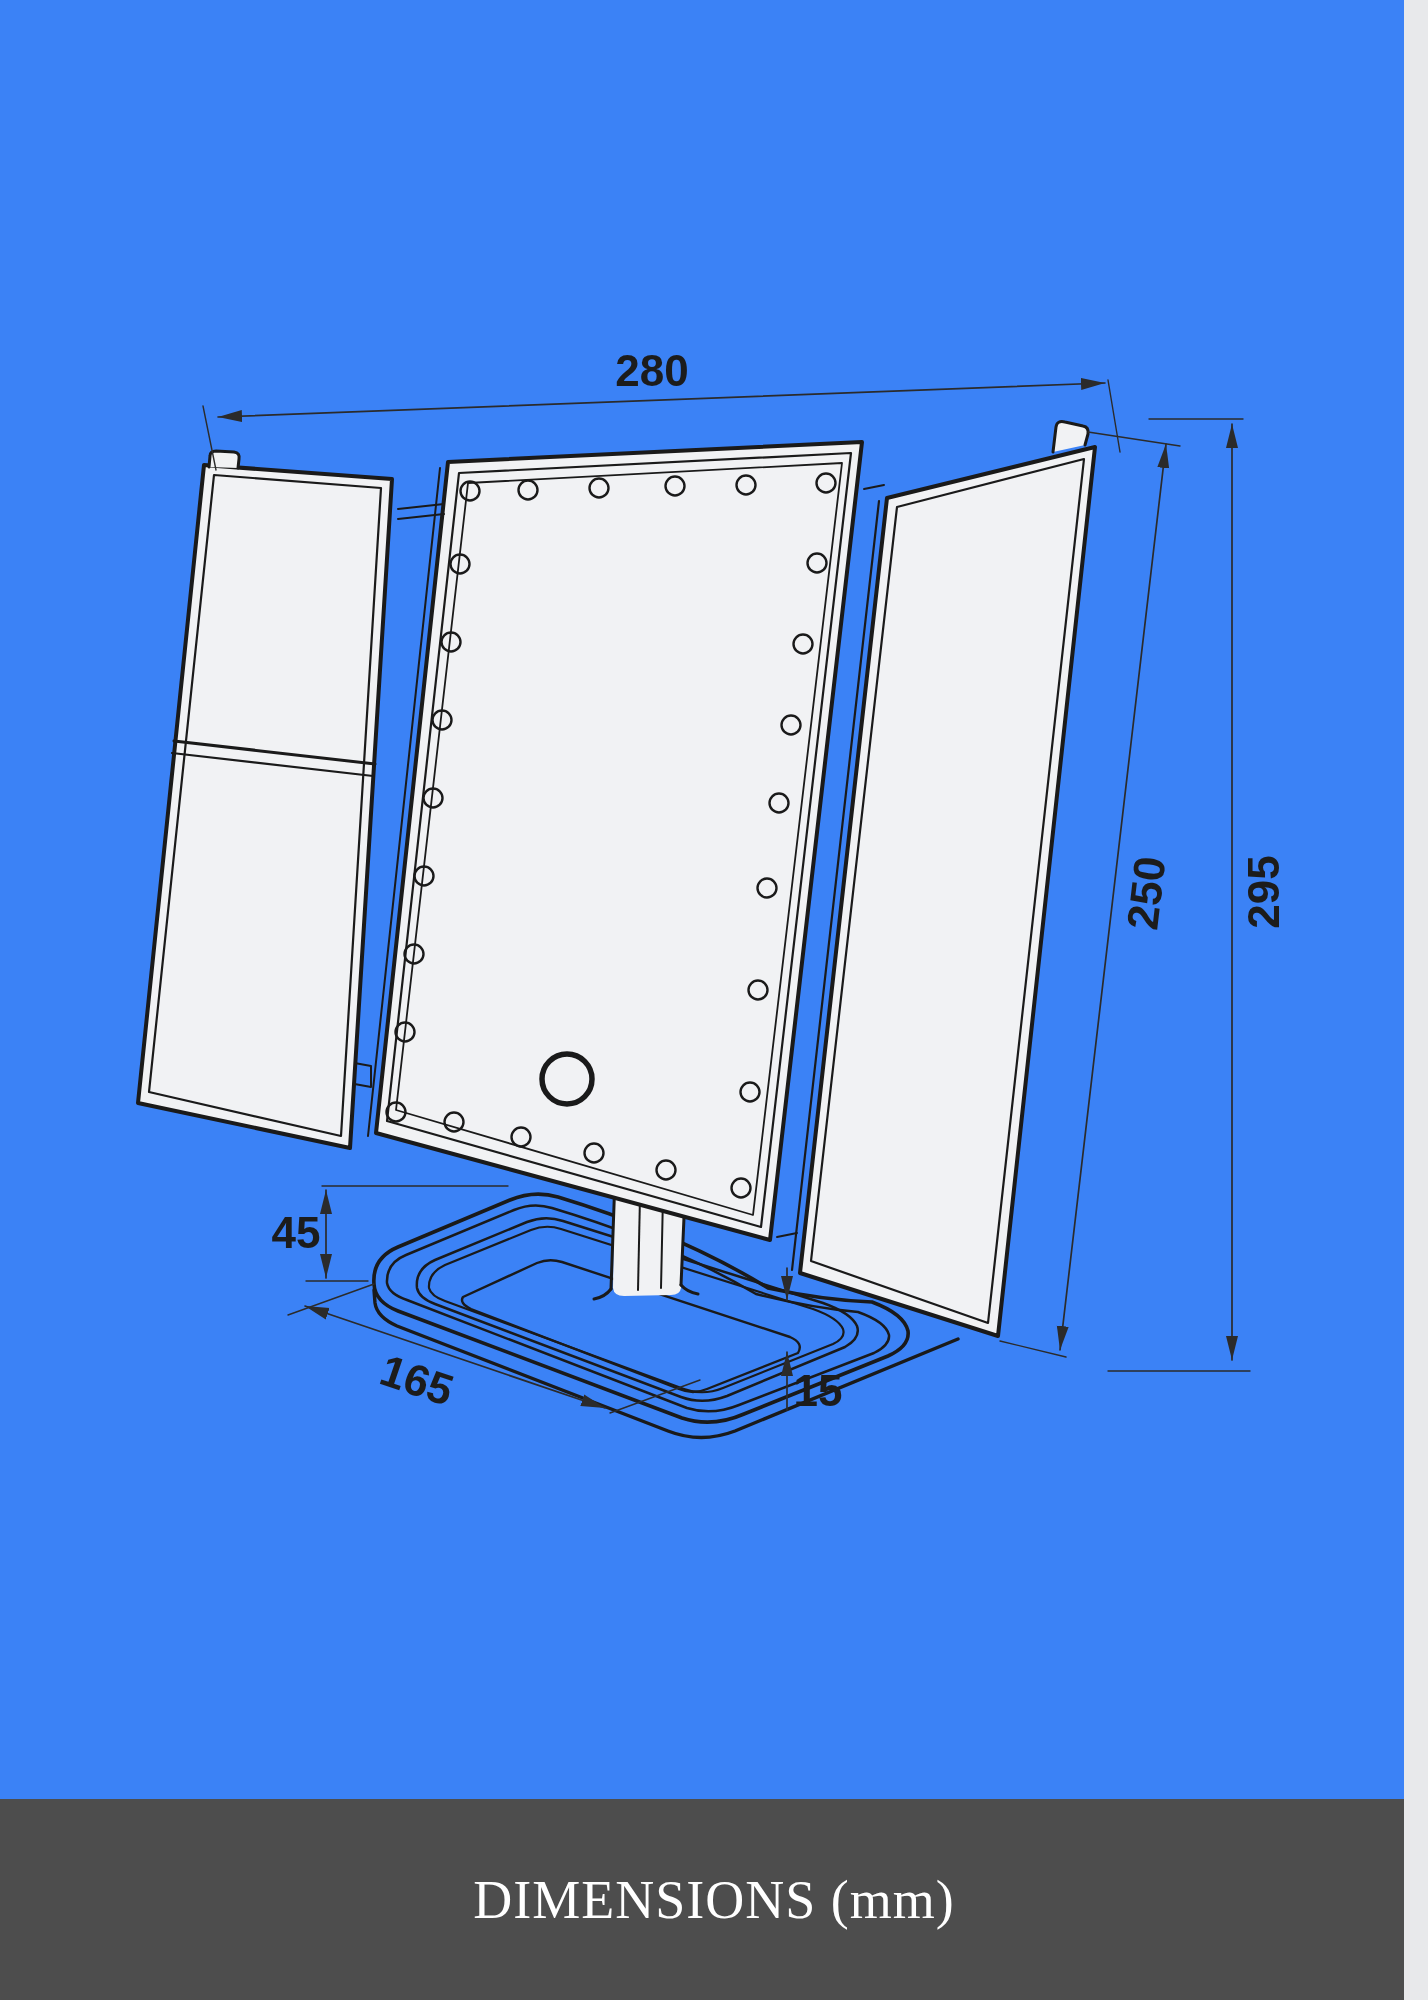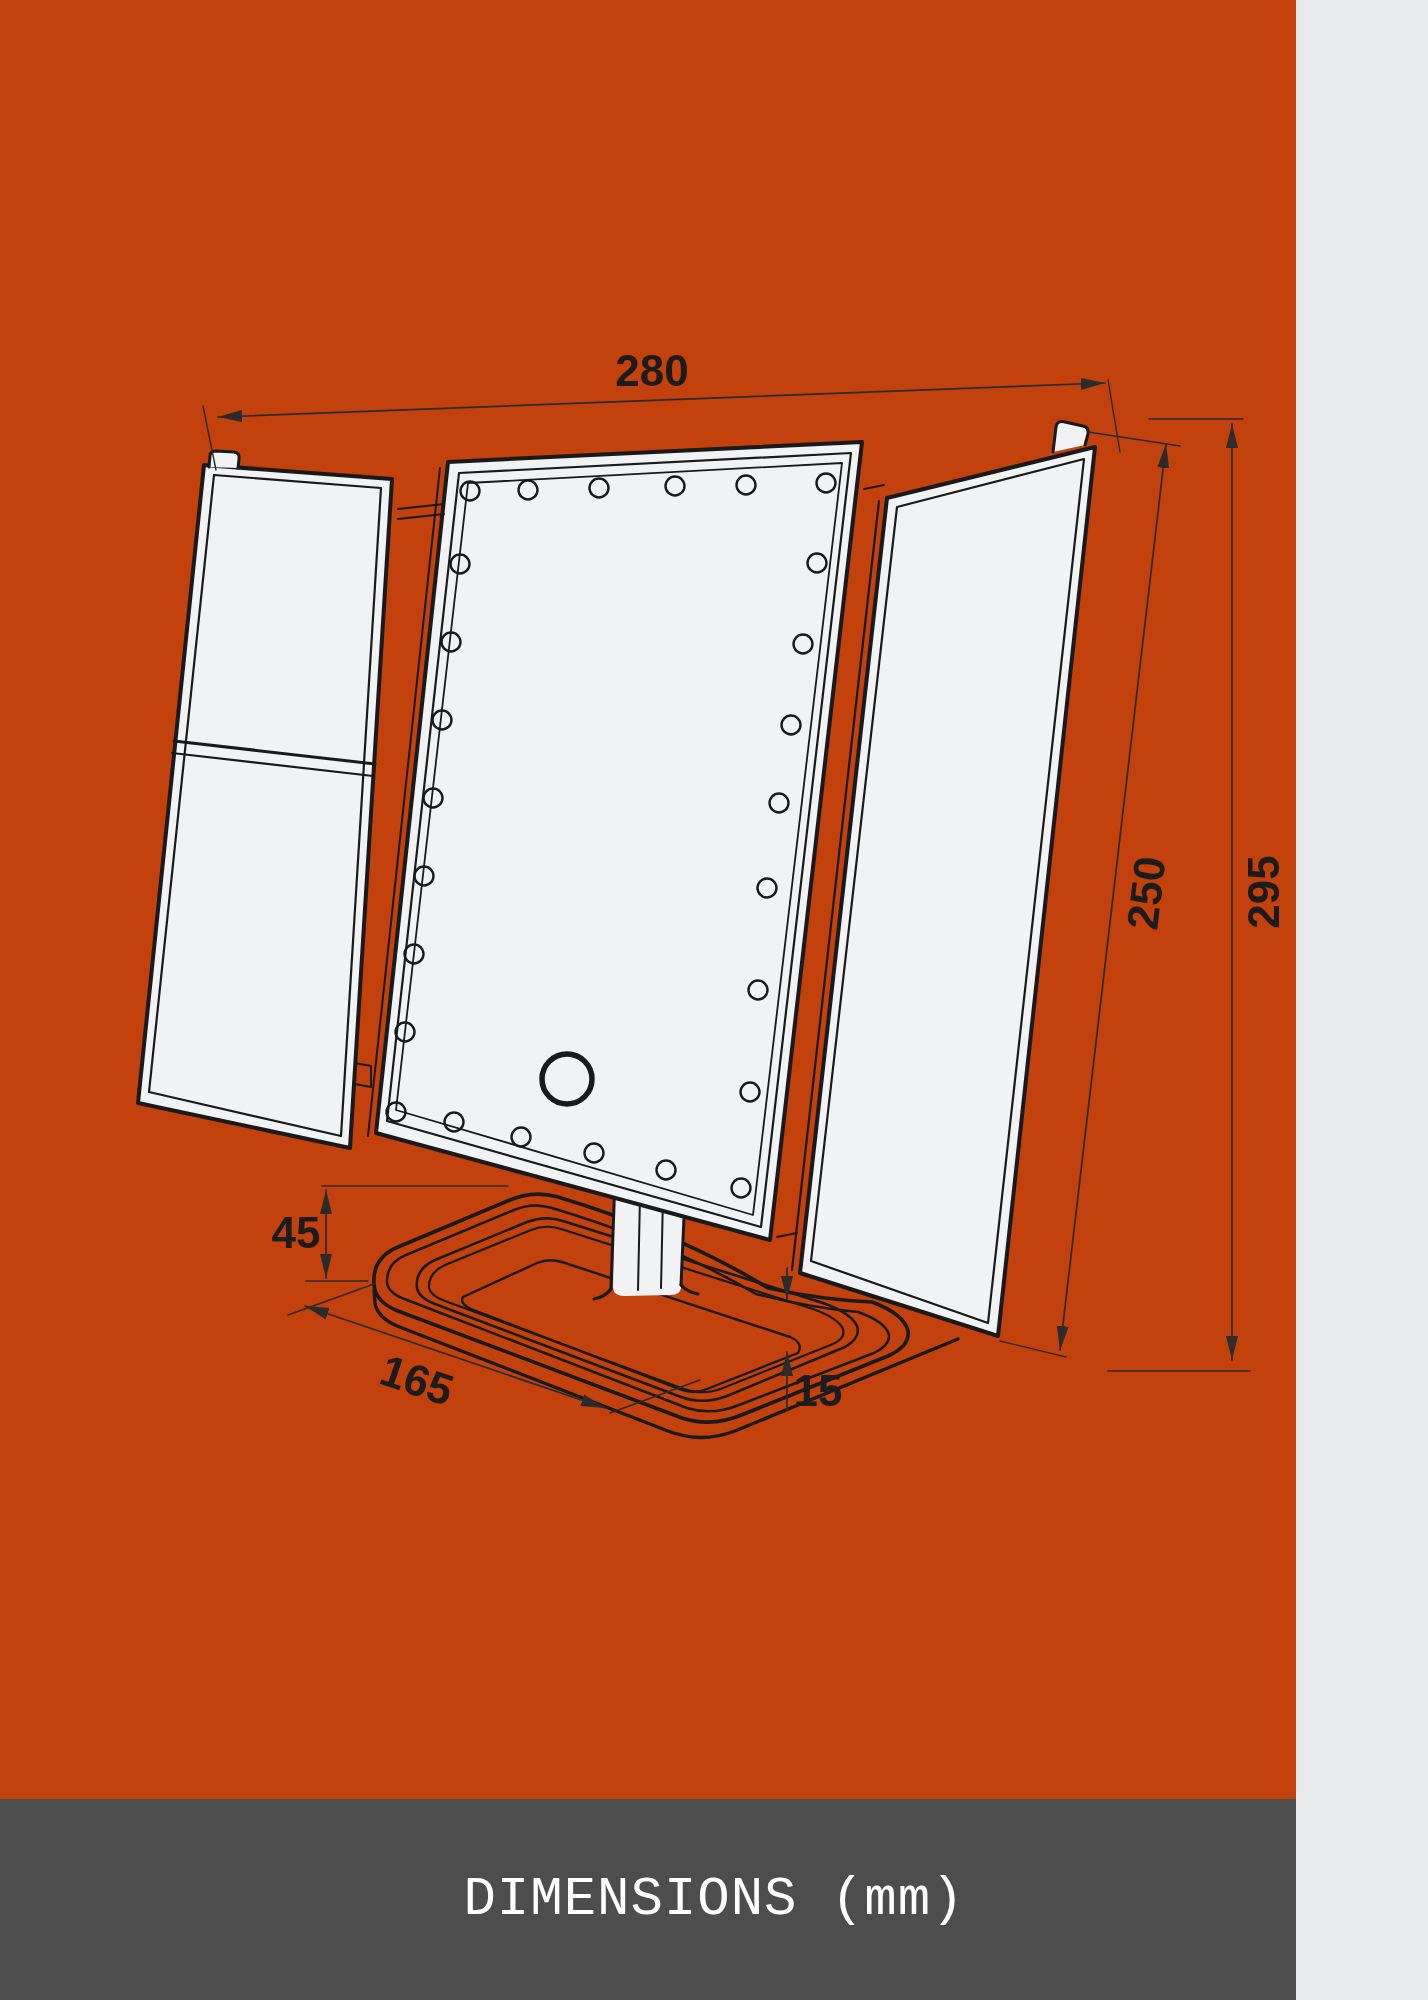--- a/index.html
+++ b/index.html
@@ -1,23 +1,23 @@
 <!DOCTYPE html>
 <html><head>
 <meta charset="utf-8">
 <style>
   html,body{margin:0;padding:0;background:#e8e9eb;}
-  .screen{position:relative;width:1296px;height:2000px;background:#c2410c;overflow:hidden;
+  .screen{position:relative;width:1404px;height:2000px;background:#3b82f6;overflow:hidden;
           font-family:"Liberation Sans",sans-serif;}
   svg{position:absolute;left:0;top:0;}
   .dim-label{font-family:"Liberation Sans",sans-serif;font-size:44px;font-weight:600;fill:#1c1c1c;}
   .caption-bar{position:absolute;left:0;top:1799px;width:1428px;height:201px;background:#4d4d4d;
                display:flex;align-items:center;justify-content:center;}
   .caption-text{color:#ffffff;font-size:54px;font-weight:400;letter-spacing:1px;
-                font-family:Liberation Mono, monospace;}
+                font-family:Liberation Serif, serif;}
 </style>
 </head>
 <body>
 
 <div class="screen">
 
 <svg width="1428" height="2000" viewBox="0 0 1428 2000">
   <defs>
     <marker id="ah-end" markerUnits="userSpaceOnUse" markerWidth="26" markerHeight="14" refX="24" refY="7" orient="auto">
       <path d="M0,1 L24,7 L0,13 Z" fill="#2b2b2b"></path>

